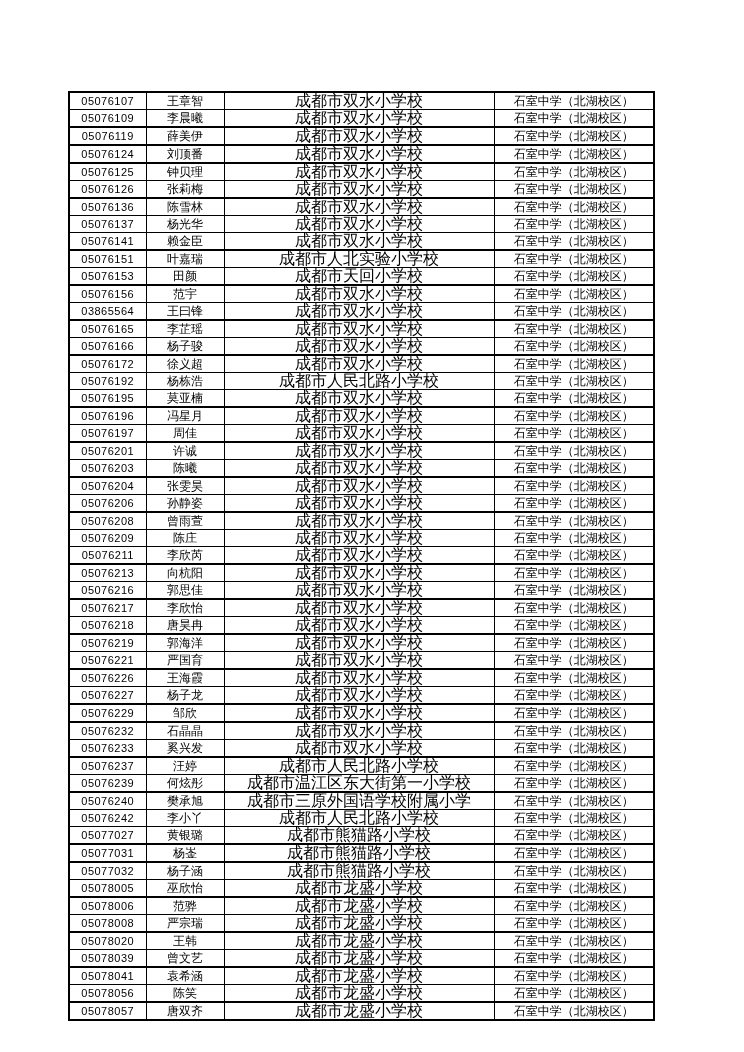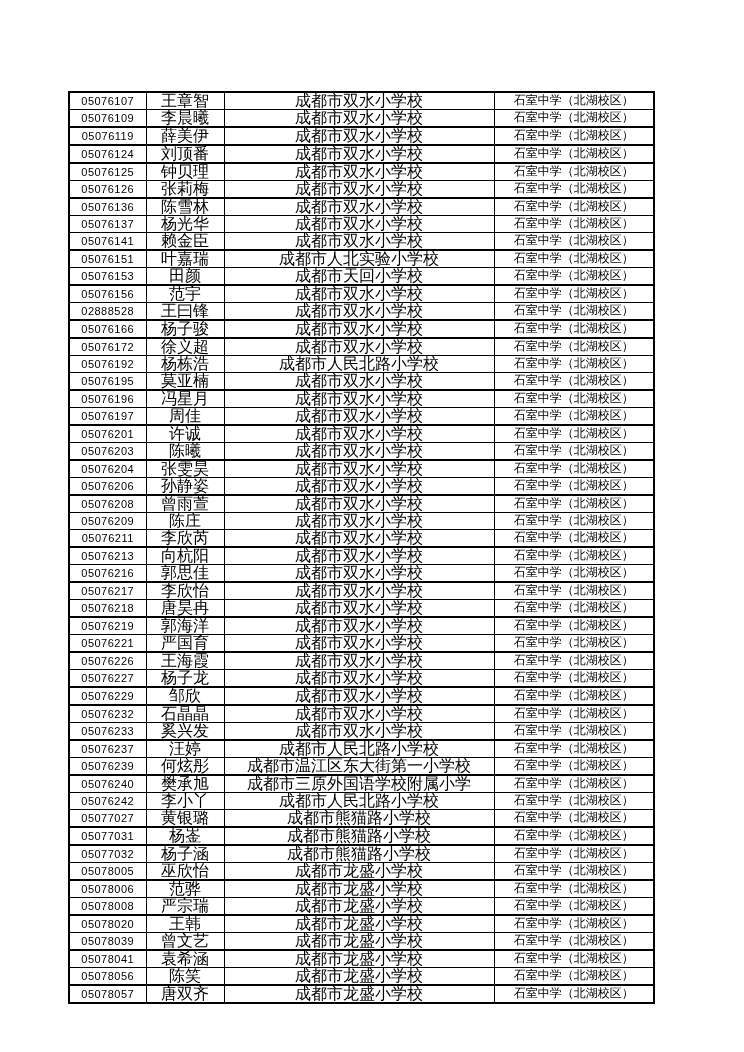--- a/index.html
+++ b/index.html
@@ -41,31 +41,31 @@
     border-bottom-width: 2px;
   }
   td.c-id {
     font-family: "Liberation Sans", "DejaVu Sans", sans-serif;
     font-size: 11px;
     text-align: center;
     letter-spacing: 0.5px;
   }
   td.c-name {
     font-family: "Liberation Serif", "DejaVu Serif", serif;
-    font-size: 16px;
+    font-size: 12px;
     text-align: center;
   }
   td.c-school {
     font-family: "Liberation Serif", "DejaVu Serif", serif;
     font-size: 16px;
     text-align: center;
     padding-left: 2px;
   }
   td.c-dest {
-    font-family: Liberation Mono, monospace;
+    font-family: Liberation Serif, serif;
     font-size: 12px;
     text-align: center;
   }
 </style>
 </head>
 <body>
 
 <div class="sheet">
   <table class="placement">
     <colgroup>
@@ -141,22 +141,28 @@
           <td class="c-school">成都市天回小学校</td>
           <td class="c-dest">石室中学（北湖校区）</td>
         </tr>
         <tr>
           <td class="c-id">05076156</td>
           <td class="c-name">范宇</td>
           <td class="c-school">成都市双水小学校</td>
           <td class="c-dest">石室中学（北湖校区）</td>
         </tr>
         <tr class="thick">
-          <td class="c-id">02888528</td>
+          <td class="c-id">03865564</td>
           <td class="c-name">王曰锋</td>
+          <td class="c-school">成都市双水小学校</td>
+          <td class="c-dest">石室中学（北湖校区）</td>
+        </tr>
+        <tr>
+          <td class="c-id">05076165</td>
+          <td class="c-name">李芷瑶</td>
           <td class="c-school">成都市双水小学校</td>
           <td class="c-dest">石室中学（北湖校区）</td>
         </tr>
         <tr class="thick">
           <td class="c-id">05076166</td>
           <td class="c-name">杨子骏</td>
           <td class="c-school">成都市双水小学校</td>
           <td class="c-dest">石室中学（北湖校区）</td>
         </tr>
         <tr>

